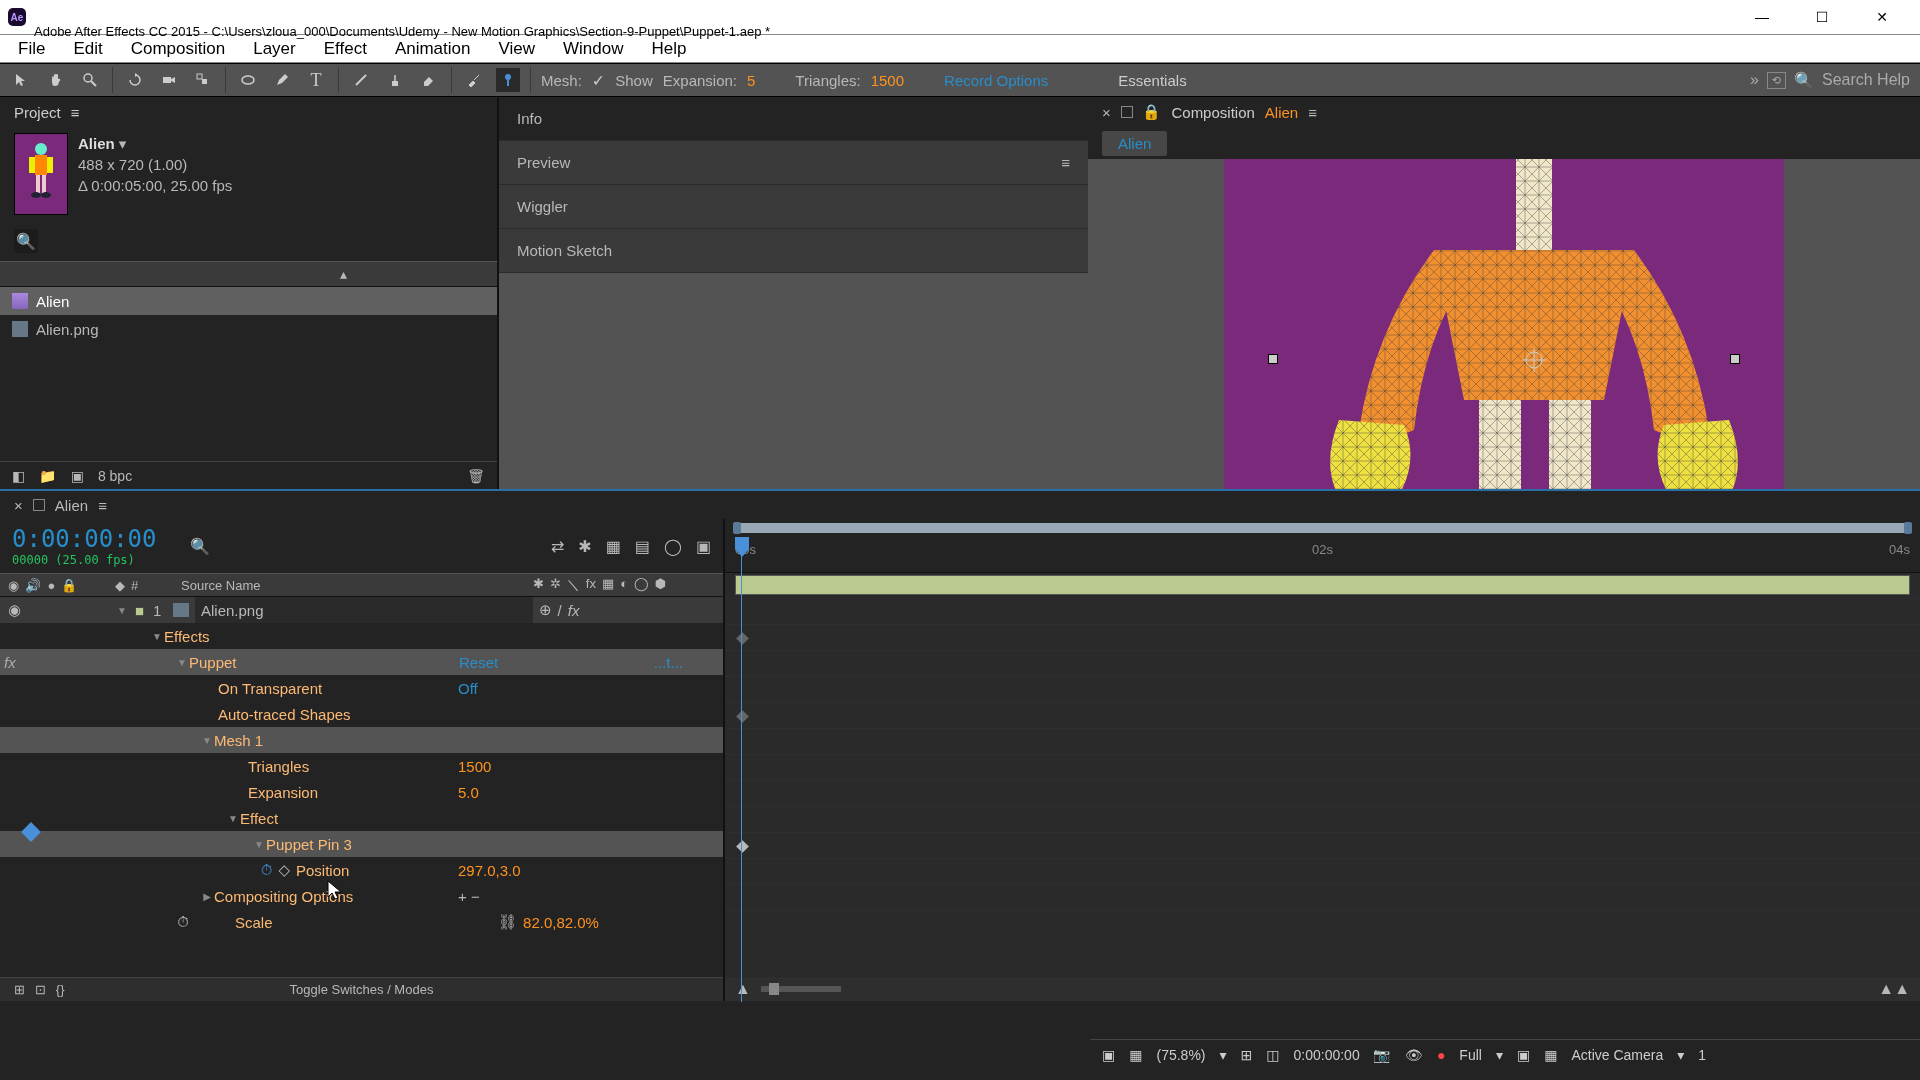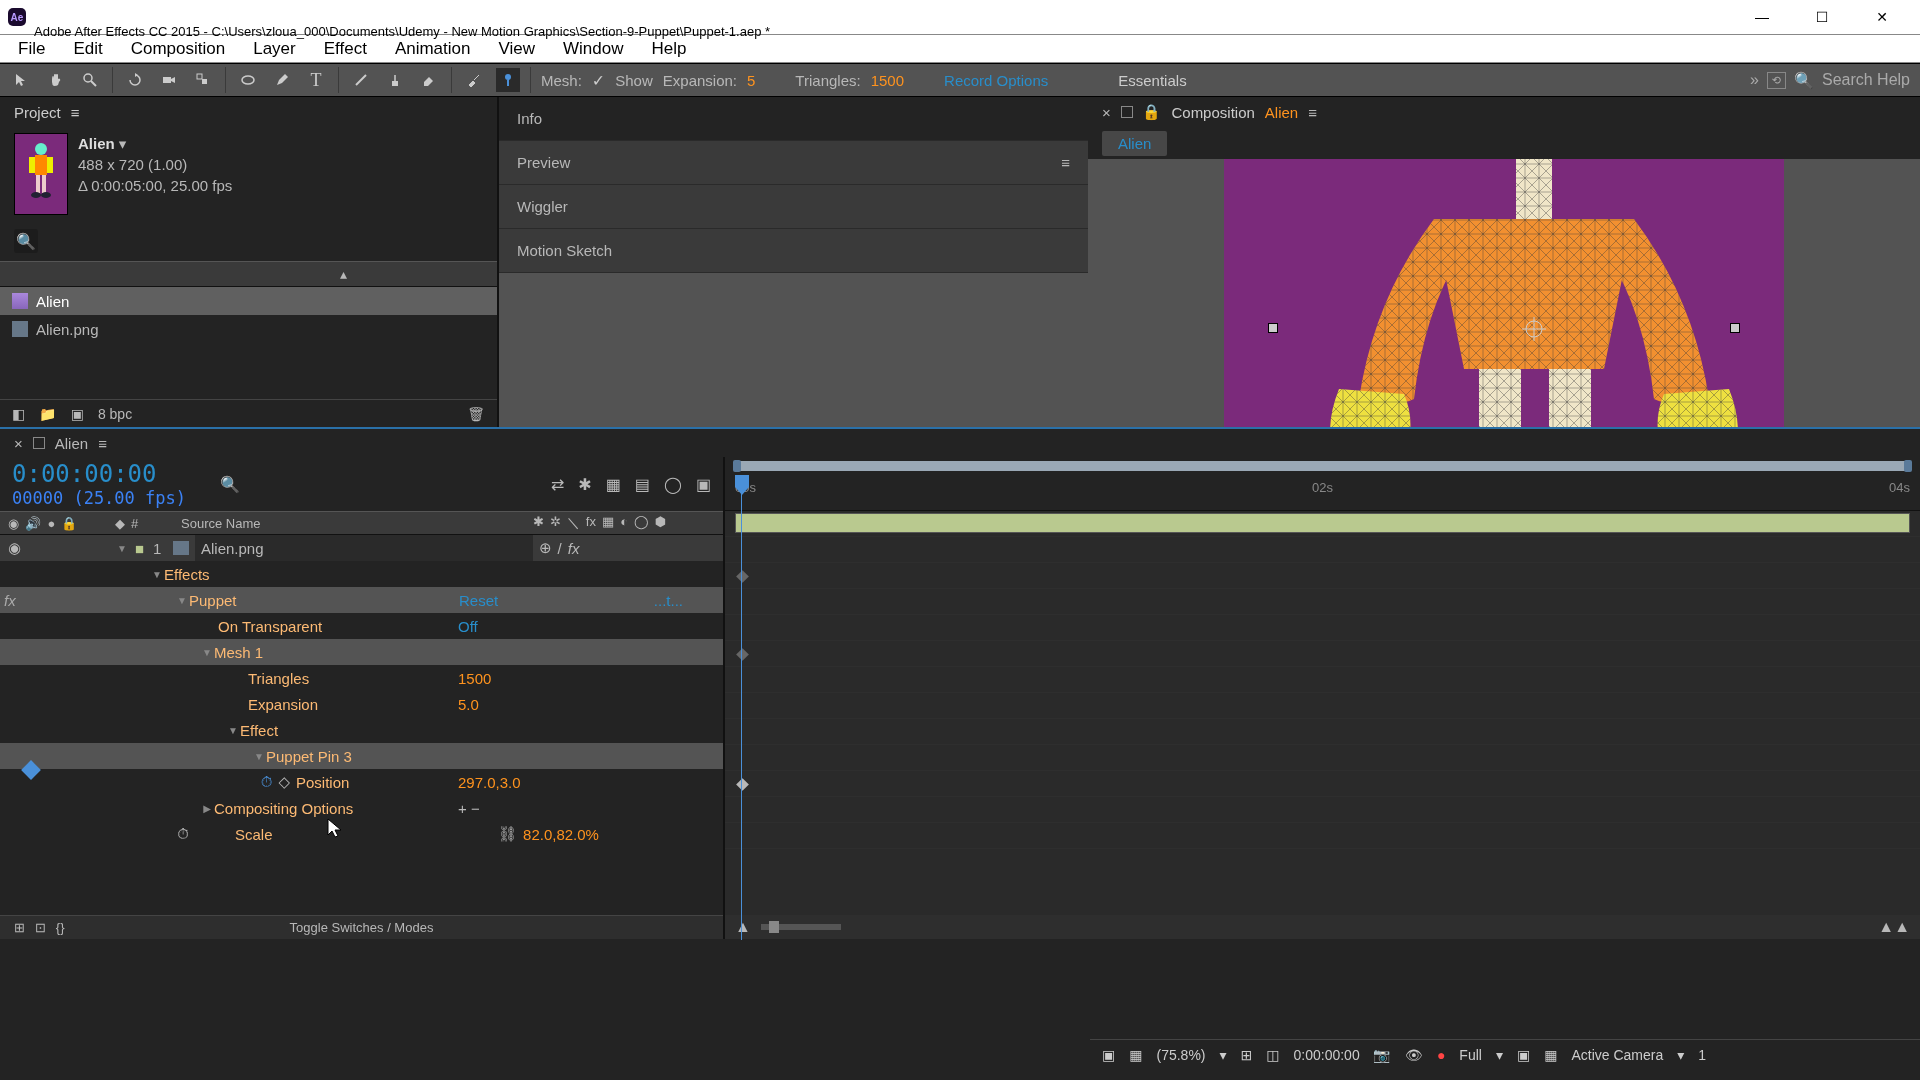--- a/index.html
+++ b/index.html
@@ -21,21 +21,21 @@
 .tool.active { background:#2a2a2a; }
 .toolbar .sep { width:1px;height:26px;background:#3a3a3a; }
 .toolbar .lbl { color:#b8b8b8;font-size:15px; }
 .toolbar .val { color:#288ecb;font-size:15px; }
 .toolbar .val.orange { color:#ff931e; }
 .toollink { color:#288ecb;font-size:15px; }
 .workspace { color:#ccc;font-size:15px; }
 .search { margin-left:auto;display:flex;align-items:center;gap:8px;color:#aaa; }
 
 
-.main { display:flex;height:330px; }
+.main { display:flex;height:392px; }
 .project-panel { width:499px;background:#232323;display:flex;flex-direction:column;border-right:2px solid #111; position:relative;}
 .panel-tab { height:30px;display:flex;align-items:center;gap:10px;padding:0 14px;color:#ccc;font-size:15px; }
 .proj-info { display:flex;gap:10px;padding:6px 14px;align-items:flex-start; }
 .proj-thumb { width:54px;height:82px;background:#7b2a7b;border:1px solid #000;display:flex;align-items:center;justify-content:center; }
 .proj-thumb svg { width:40px;height:70px; }
 .proj-meta { font-size:15px;line-height:1.4; }
 .proj-meta .name { font-weight:bold;color:#ddd; }
 .proj-search { padding:8px 14px; }
 .proj-search .sicon { width:24px;height:24px;background:#1c1c1c;border-radius:3px;display:flex;align-items:center;justify-content:center; }
 .proj-cols { display:flex;background:#3a3a3a;height:26px;align-items:center;border-top:1px solid #555;border-bottom:1px solid #111;font-size:14px; }
@@ -62,21 +62,21 @@
 .selhandle { width:10px;height:10px;background:#ccc;border:1px solid #000;position:absolute; }
 .comp-footer { height:30px;background:#232323;display:flex;align-items:center;padding:0 12px;gap:14px;font-size:14px;color:#ccc;border-top:1px solid #444; position:absolute;bottom:0;left:0;right:0;}
 
 
 .timeline { height:512px;background:#232323;border-top:2px solid #2a70a8;display:flex;flex-direction:column; }
 .tl-tab { height:28px;display:flex;align-items:center;padding:0 14px;gap:10px;font-size:15px; }
 .tl-body { flex:1;display:flex; }
 .tl-left { width:725px;display:flex;flex-direction:column;border-right:2px solid #111; }
 .tl-head { height:54px;display:flex;align-items:center;padding:0 12px;gap:14px; }
 .timecode { color:#288ecb;font-size:24px;font-family:monospace; }
-.timecode-sub { color:#3b82f6;font-size:17px;font-family:monospace; }
+.timecode-sub { color:#22c55e;font-size:12px;font-family:monospace; }
 .tl-cols { height:24px;background:#3a3a3a;display:flex;align-items:center;border-top:1px solid #555;border-bottom:1px solid #111;font-size:13px; }
 .tl-rows { flex:1;overflow:hidden; }
 .tl-row { height:26px;display:flex;align-items:center;font-size:15px; }
 .tl-row.layer { background:#3a3a3a; }
 .tl-row .cell { display:flex;align-items:center;height:100%; }
 .tl-row .twisty { width:14px;text-align:center;color:#888;font-size:10px; }
 .tl-row .prop { color:#fdba74; }
 .tl-row .link { color:#288ecb; }
 .tl-row .valtxt { color:#ff931e; }
 .tl-row.sel { background:#545454; }
@@ -440,20 +440,24 @@
           <span class="prop" style="width:270px;">Puppet</span>
           <span class="link">Reset</span>
           <span style="flex:1"></span>
           <span class="link" style="margin-right:40px;">...t...</span>
         </div>
         <div class="tl-row">
           <div class="cell" style="width:218px;"></div>
           <span class="prop" style="width:240px;">On Transparent</span>
           <span class="link">Off</span>
         </div>
+        <div class="tl-row">
+          <div class="cell" style="width:218px;"></div>
+          <span class="prop">Auto-traced Shapes</span>
+        </div>
         <div class="tl-row sel">
           <div class="cell" style="width:200px;"></div>
           <span class="twisty">▼</span>
           <span class="prop">Mesh 1</span>
         </div>
         <div class="tl-row">
           <div class="cell" style="width:248px;"></div>
           <span class="prop" style="width:210px;">Triangles</span>
           <span class="valtxt">1500</span>
         </div>

